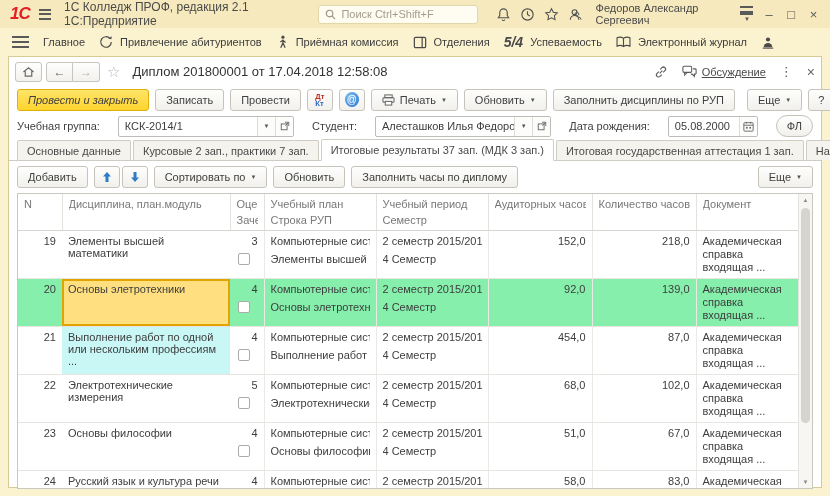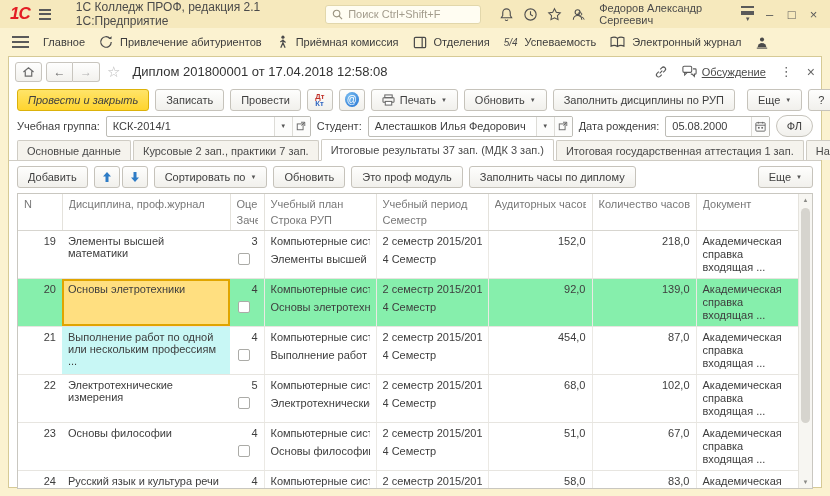--- a/index.html
+++ b/index.html
@@ -5,34 +5,34 @@
   * { margin:0; padding:0; box-sizing:border-box; }
   html,body { width:830px; height:496px; }
   body { font-family:"Liberation Sans","DejaVu Sans",sans-serif; font-size:11px; color:#3d3d3d; }
   .screen { position:relative; width:830px; height:496px; background:#fbf2d0; overflow:hidden; }
 
   
   .titlebar { height:28px; background:#f6e9bd; display:flex; align-items:center; padding:0 10px; gap:9px; }
   .logo { color:#e31e24; font-weight:bold; font-style:italic; font-size:17px; letter-spacing:-1px; }
   .bars { width:15px; height:11px; border-top:2px solid #5a5a5a; border-bottom:2px solid #5a5a5a; position:relative; }
   .bars::after { content:""; position:absolute; left:0; right:0; top:2.5px; height:2px; background:#5a5a5a; }
-  .apptitle { font-size:12px; color:#4a4a4a; margin-left:16px; }
+  .apptitle { font-size:12px; color:#4a4a4a; margin-left:4px; }
   .searchbox { width:190px; height:19px; margin-left:14px; border:1px solid #e2d7ab; background:#fffdf2; border-radius:3px; display:flex; align-items:center; gap:5px; padding:0 6px; color:#a39c8c; }
   .tb-spacer { flex:1; }
   .tbicon { width:17px; height:17px; display:flex; align-items:center; justify-content:center; color:#4f4f4f; }
   .username { color:#4a4a4a; margin:0 4px; }
   .sysmenu { display:flex; flex-direction:column; align-items:center; gap:1px; }
   .caret { font-size:6px; color:#555; line-height:6px; }
   .winctl { color:#5a5a5a; font-size:13px; width:16px; text-align:center; line-height:13px; }
 
   
   .menubar { height:28px; background:#fbf2d0; display:flex; align-items:center; padding:0 12px; gap:14px; }
   .mitem { display:flex; align-items:center; gap:7px; color:#3c3c3c; white-space:nowrap; }
   .mitem svg, .mitem .fico { flex:none; }
-  .fico { font-size:10px; font-weight:normal; color:#4a4a4a; font-style:italic; }
+  .fico { font-size:14px; font-weight:bold; color:#4a4a4a; font-style:italic; }
 
   
   .window { position:absolute; left:8px; top:56px; width:814px; height:432px; background:#fff; border:1px solid #d6ca96; }
 
   .dochead { height:29px; display:flex; align-items:center; padding:0 6px; gap:4px; }
   .sqbtn { height:20px; min-width:27px; background:linear-gradient(#fefefe,#f2f1ed); border:1px solid #c8c5be; border-radius:3px; display:flex; align-items:center; justify-content:center; color:#666; }
   .navgrp { display:flex; }
   .navgrp .sqbtn:first-child { border-radius:3px 0 0 3px; }
   .navgrp .sqbtn:last-child { border-radius:0 3px 3px 0; border-left:none; color:#b2b2b2; }
   .favstar { color:#b9b9b9; font-size:15px; margin:0 3px; }
@@ -45,21 +45,21 @@
   .docbar { height:27px; display:flex; align-items:center; padding:0 8px; gap:6px; }
   .btn { height:22px; padding:0 10px; background:linear-gradient(#fefefd,#f1f0ec); border:1px solid #c6c3bb; border-radius:3px; color:#3f3f3f; display:inline-flex; align-items:center; gap:5px; white-space:nowrap; font-size:11px; }
   .btn.primary { background:linear-gradient(#ffe469,#ffd42e); border-color:#dcb20a;font-style:italic; }
   .btn.icononly { padding:0 5px; min-width:26px; justify-content:center; }
   .dtkt { display:flex; flex-direction:column; font-size:7.5px; line-height:7px; font-weight:bold; }
   .dtkt .dt { color:#c03028; }
   .dtkt .kt { color:#2a62c0; }
   .at { width:15px; height:15px; border-radius:50%; background:radial-gradient(circle at 35% 30%,#7cc0f2,#1f6fd0); color:#fff; font-size:10px; display:flex; align-items:center; justify-content:center; }
 
   
-  .docform { height:26px; display:flex; align-items:center; padding:0 8px; gap:6px; }
+  .docform { height:26px; display:flex; align-items:center; padding:0 8px; gap:18px; }
   .flabel { color:#3f3f3f; white-space:nowrap; }
   .field { height:21px; border:1px solid #bdbcb6; background:#fff; border-radius:2px; display:flex; align-items:center; overflow:hidden; }
   .field .val { padding:0 6px; flex:1; white-space:nowrap; overflow:hidden; }
   .fbtn { width:18px; align-self:stretch; border-left:1px solid #dddcd7; display:flex; align-items:center; justify-content:center; color:#555; background:#fcfcfb; }
   .f-group { width:212px; } .f-student { width:212px; } .f-date { width:108px; }
   .flbtn { margin-left:auto;border-radius:11px; }
 
   
   .tabstrip { height:22px; display:flex; align-items:flex-end; padding:0 8px; border-bottom:1px solid #cfccc4;text-align:right; }
   .tab { height:20px; padding:0 9px; display:flex; align-items:center; background:#f5f3ed; border:1px solid #cfccc4; border-bottom:none; border-radius:2px 2px 0 0; color:#4a4a4a; margin-right:2px; position:relative; white-space:nowrap; }
@@ -359,23 +359,20 @@
           </span>
         </span>
         <span class="btn">
             <span>Сортировать по</span>
             <span class="caret">▼</span>
           </span>
         <span class="btn">
             <span>Обновить</span>
           </span>
         <span class="btn">
-            <span>Это проф модуль</span>
-          </span>
-        <span class="btn">
             <span>Заполнить часы по диплому</span>
           </span>
         <span class="tb-spacer"></span>
         <span class="btn">
             <span>Еще</span>
             <span class="caret">▼</span>
           </span>
       </div>
 
       <div class="tablewrap">
@@ -389,21 +386,21 @@
               <col class="c6">
               <col class="c7">
               <col class="c8">
           </colgroup>
           <thead>
             <tr>
               <th>
                   <div class="l1">N</div>
                 </th>
               <th>
-                  <div class="l1">Дисциплина, проф.журнал</div>
+                  <div class="l1">Дисциплина, план.модуль</div>
                 </th>
               <th>
                   <div class="l1">Оценка</div>
                   <div class="l2">Зачет</div>
                 </th>
               <th>
                   <div class="l1">Учебный план</div>
                   <div class="l2">Строка РУП</div>
                 </th>
               <th>

